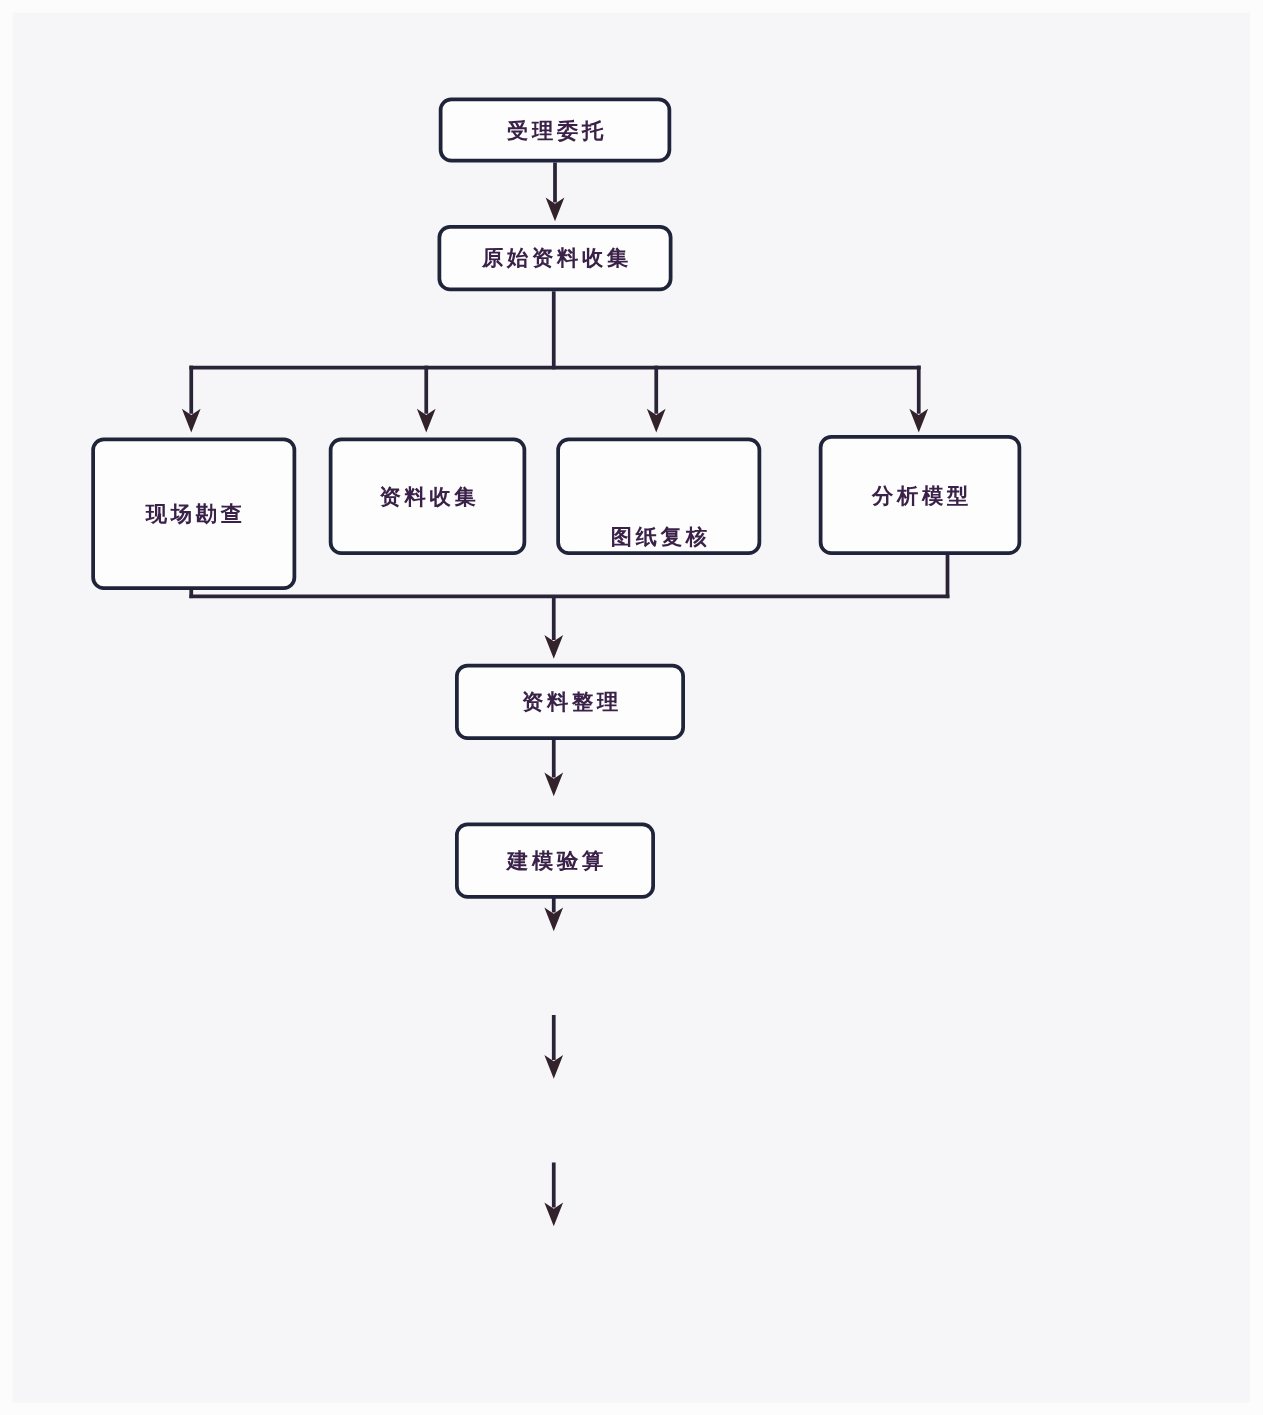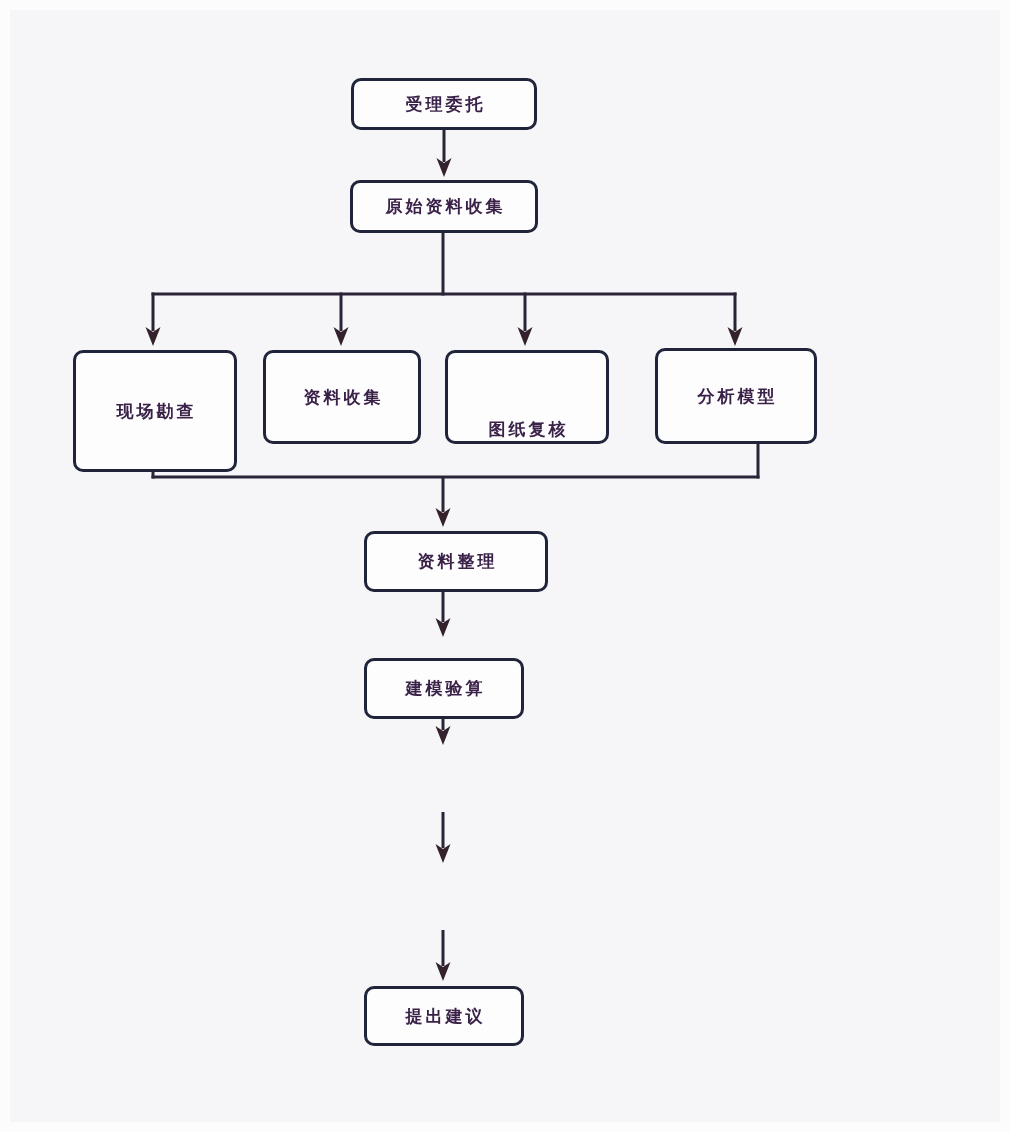--- a/index.html
+++ b/index.html
@@ -138,17 +138,14 @@
   <div class="node" style="left:364px; top:531px; width:184px; height:61px;">
     <span class="node-label">资料整理</span>
   </div>
 
   <div class="node" style="left:364px; top:658px; width:160px; height:61px;">
     <span class="node-label">建模验算</span>
   </div>
 
 
 
-  <div class="node" style="left:364px; top:986px; width:160px; height:60px;">
-    <span class="node-label">提出建议</span>
-  </div>
 
 </div>
 
 </body></html>

